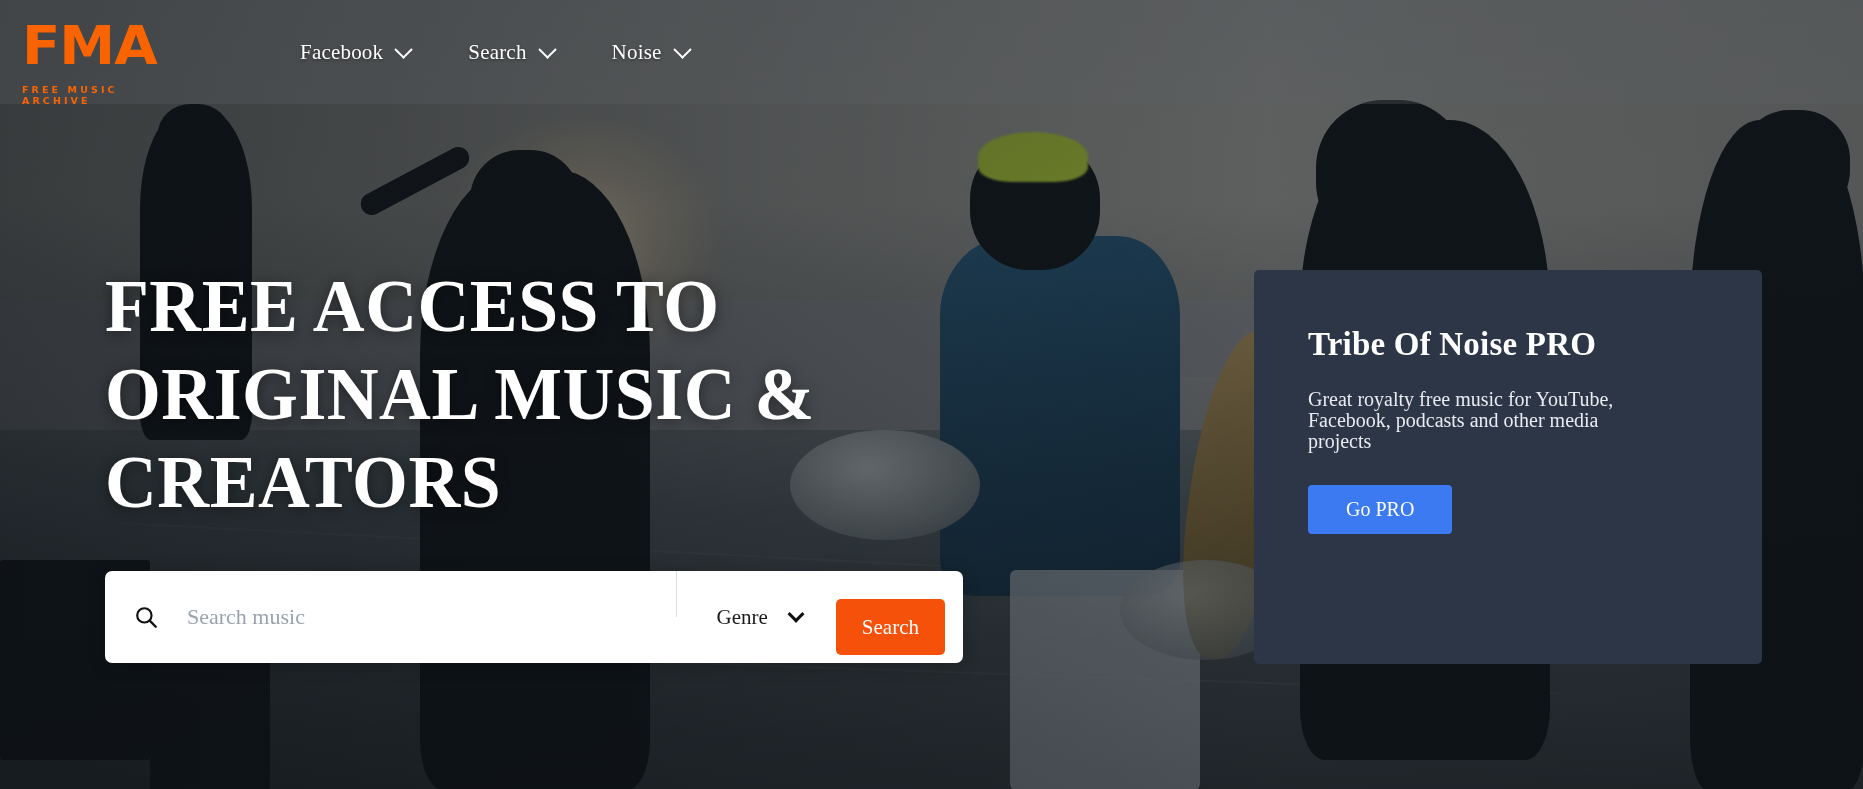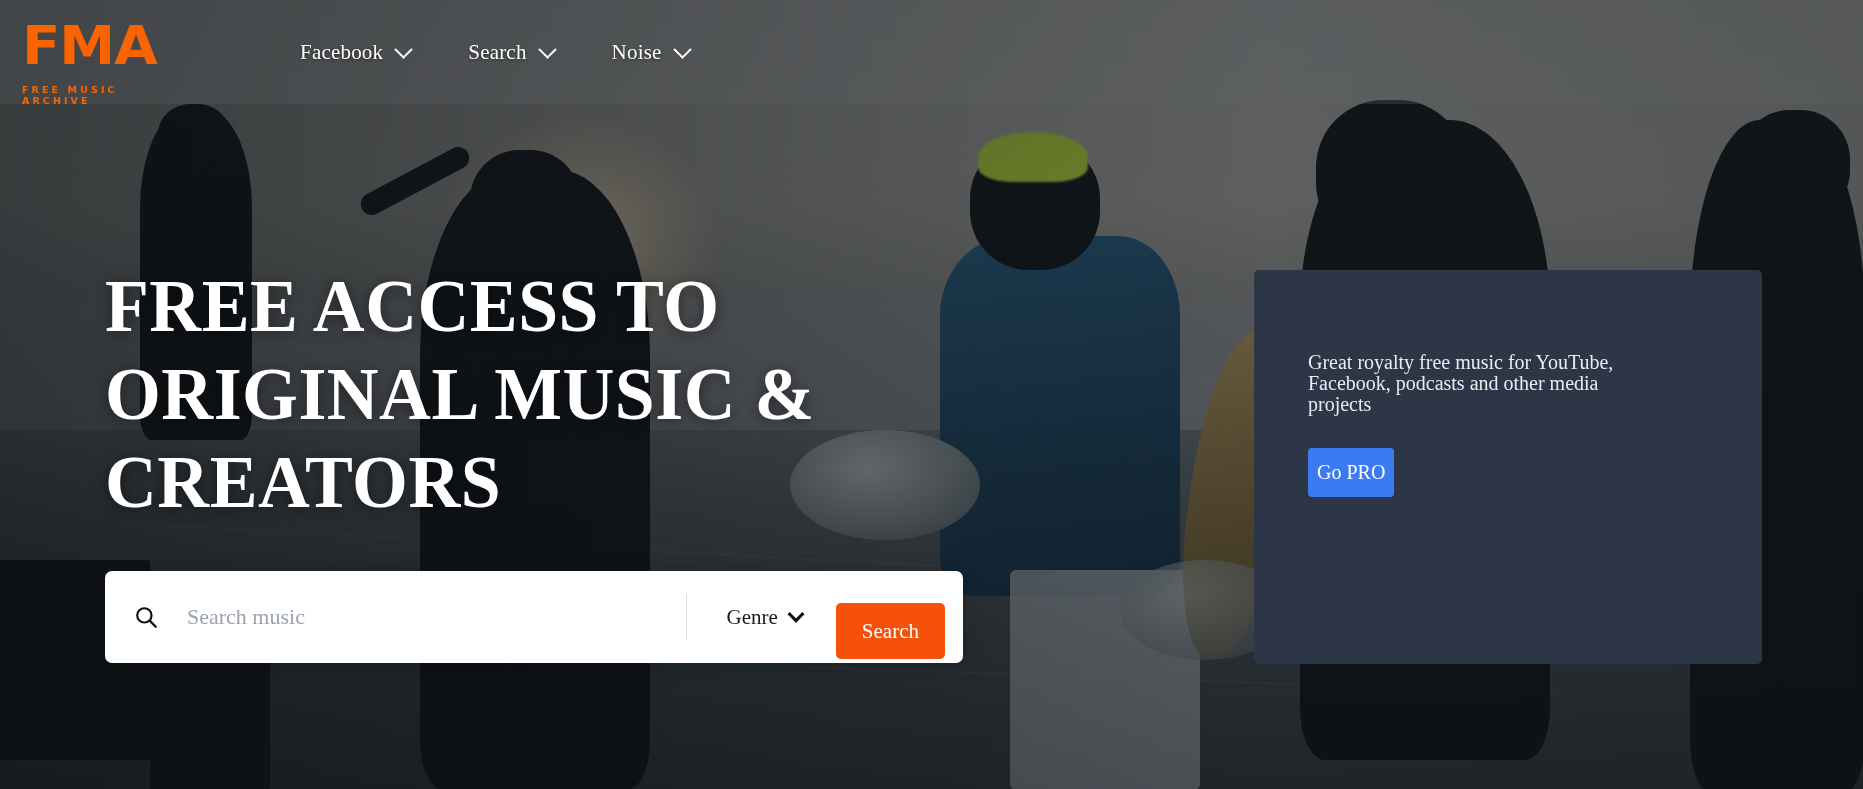--- a/index.html
+++ b/index.html
@@ -223,21 +223,20 @@
   
   .searchbar {
     position: absolute;
     left: 105px;
     top: 571px;
     width: 858px;
     height: 92px;
     background: #ffffff;
     border-radius: 7px;
     display: flex;
-    align-items: center;
     z-index: 25;
     box-shadow: 0 2px 18px rgba(0,0,0,.22);
   }
   .search-icon-wrap {
     width: 82px;
     display: flex;
     align-items: center;
     justify-content: center;
   }
   .search-input {
@@ -253,21 +252,21 @@
   .search-input::placeholder { color: #9aa2ad; }
 
   .search-divider {
     width: 1px;
     height: 46px;
     background: #d8dde2;
   }
   .genre-select {
     display: flex;
     align-items: center;
-    gap: 12px;
+    gap: 22px;
     padding: 0 34px 0 40px;
     cursor: pointer;
     font-size: 21px;
     color: #1a1a1a;
   }
   .chev-dark {
     display: inline-block;
     width: 12px;
     height: 12px;
     border-right: 3px solid #111;
@@ -314,21 +313,21 @@
     margin-top: 26px;
     width: 352px;
   }
   .pro-btn {
     margin-top: 33px;
     background: #3b7af0;
     color: #ffffff;
     border: none;
     font-family: inherit;
     font-size: 20px;
-    padding: 13px 9px;
+    padding: 13px 38px;
     border-radius: 4px;
     cursor: pointer;
   }
 </style>
 </head>
 <body>
 
 <div class="page">
 
   <div class="hero-photo">
@@ -428,17 +427,18 @@
     <input class="search-input" type="text" placeholder="Search music" style="">
     <div class="search-divider"></div>
     <div class="genre-select">
       <span>Genre</span>
       <span class="chev-dark"></span>
     </div>
     <button class="search-btn">Search</button>
   </div>
 
   <div class="pro-card">
+    <div class="pro-title">Tribe Of Noise PRO</div>
     <div class="pro-desc">Great royalty free music for YouTube, Facebook, podcasts and other media projects</div>
     <button class="pro-btn">Go PRO</button>
   </div>
 
 </div>
 
 </body></html>

